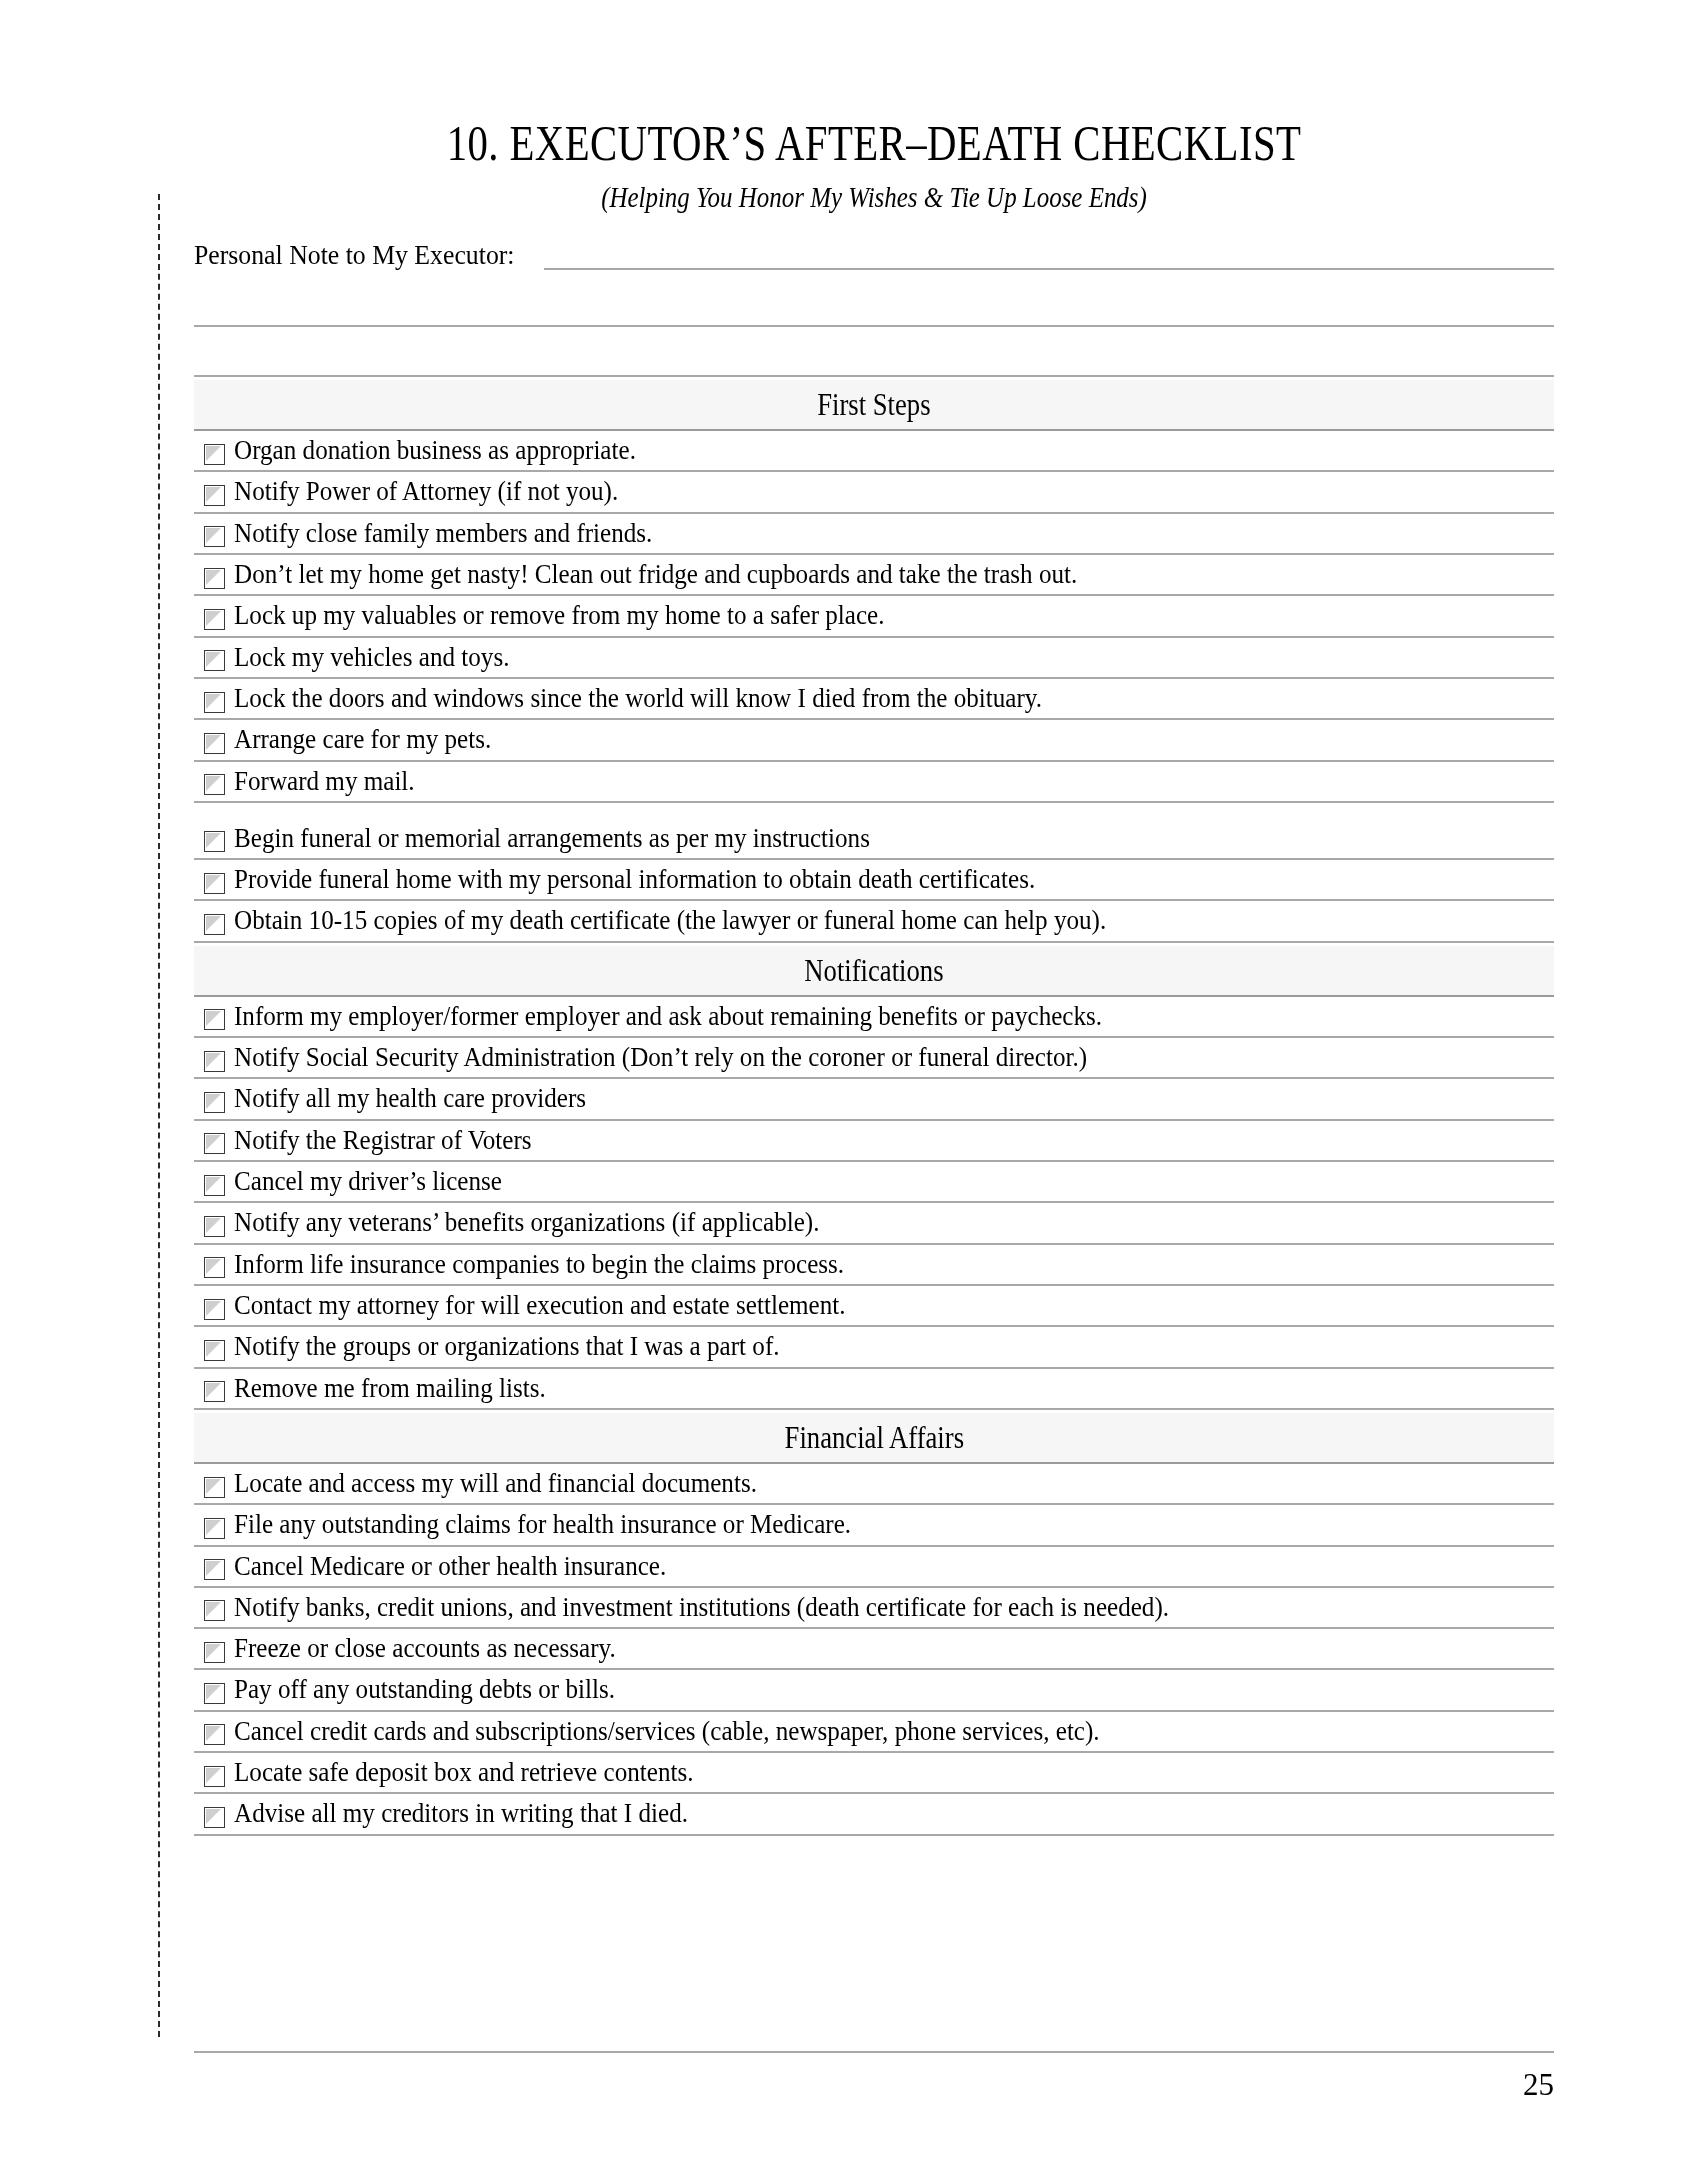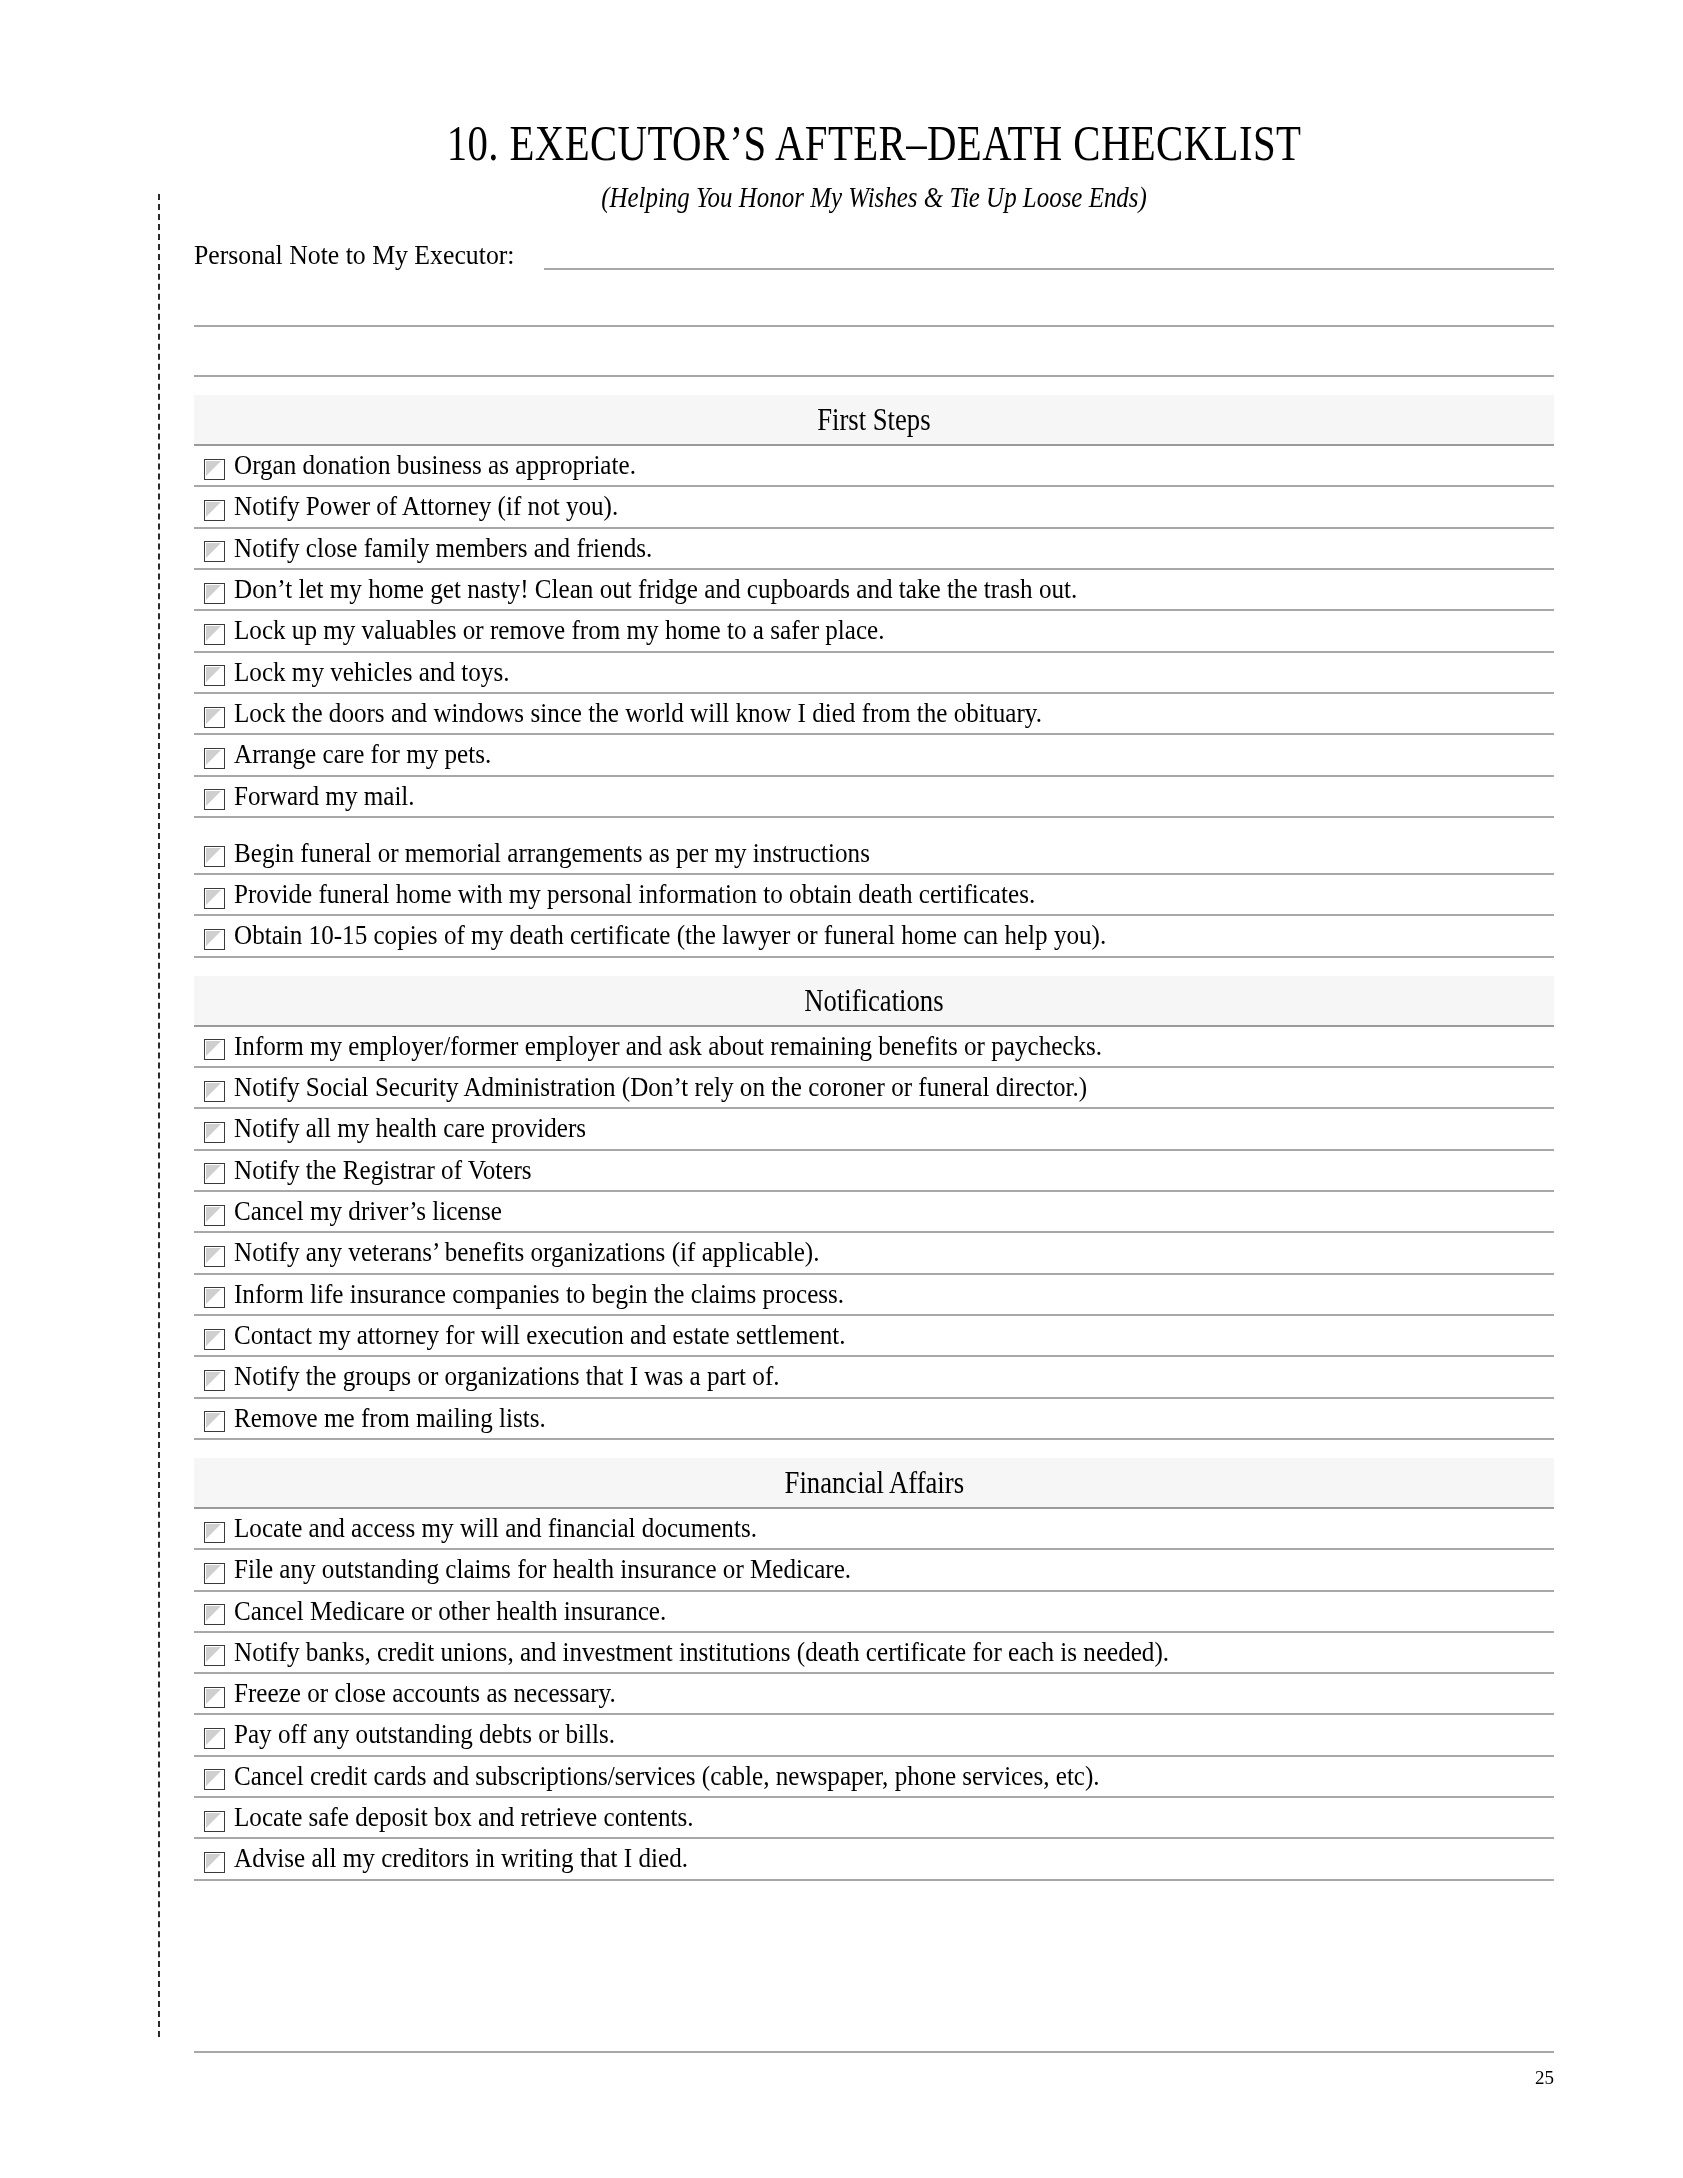--- a/index.html
+++ b/index.html
@@ -91,21 +91,21 @@
   }
   .note-line.last { height: 48px; }
 
   
   .section-head {
     background: #f6f6f6;
     border-bottom: 2.5px solid #9a9a9a;
     text-align: center;
     font-size: 31px;
     padding: 7px 0 6px 0;
-    margin-top: 18px;
+    margin-top: 3px;
     transform-origin: center;
   }
   .section-head .sh-text {
     display: inline-block;
     transform: scaleX(0.86);
   }
 
   
   .item {
     display: flex;
@@ -158,21 +158,21 @@
     position: absolute;
     left: 194px;
     right: 129px;
     top: 2051px;
     border-bottom: 2.5px solid #a8a8a8;
   }
   .page-num {
     position: absolute;
     right: 129px;
     top: 2067px;
-    font-size: 19px;
+    font-size: 31px;
     text-align: right;
   }
 </style>
 </head>
 <body>
 
 <div class="page">
 
   <div class="left-rule"></div>
 

